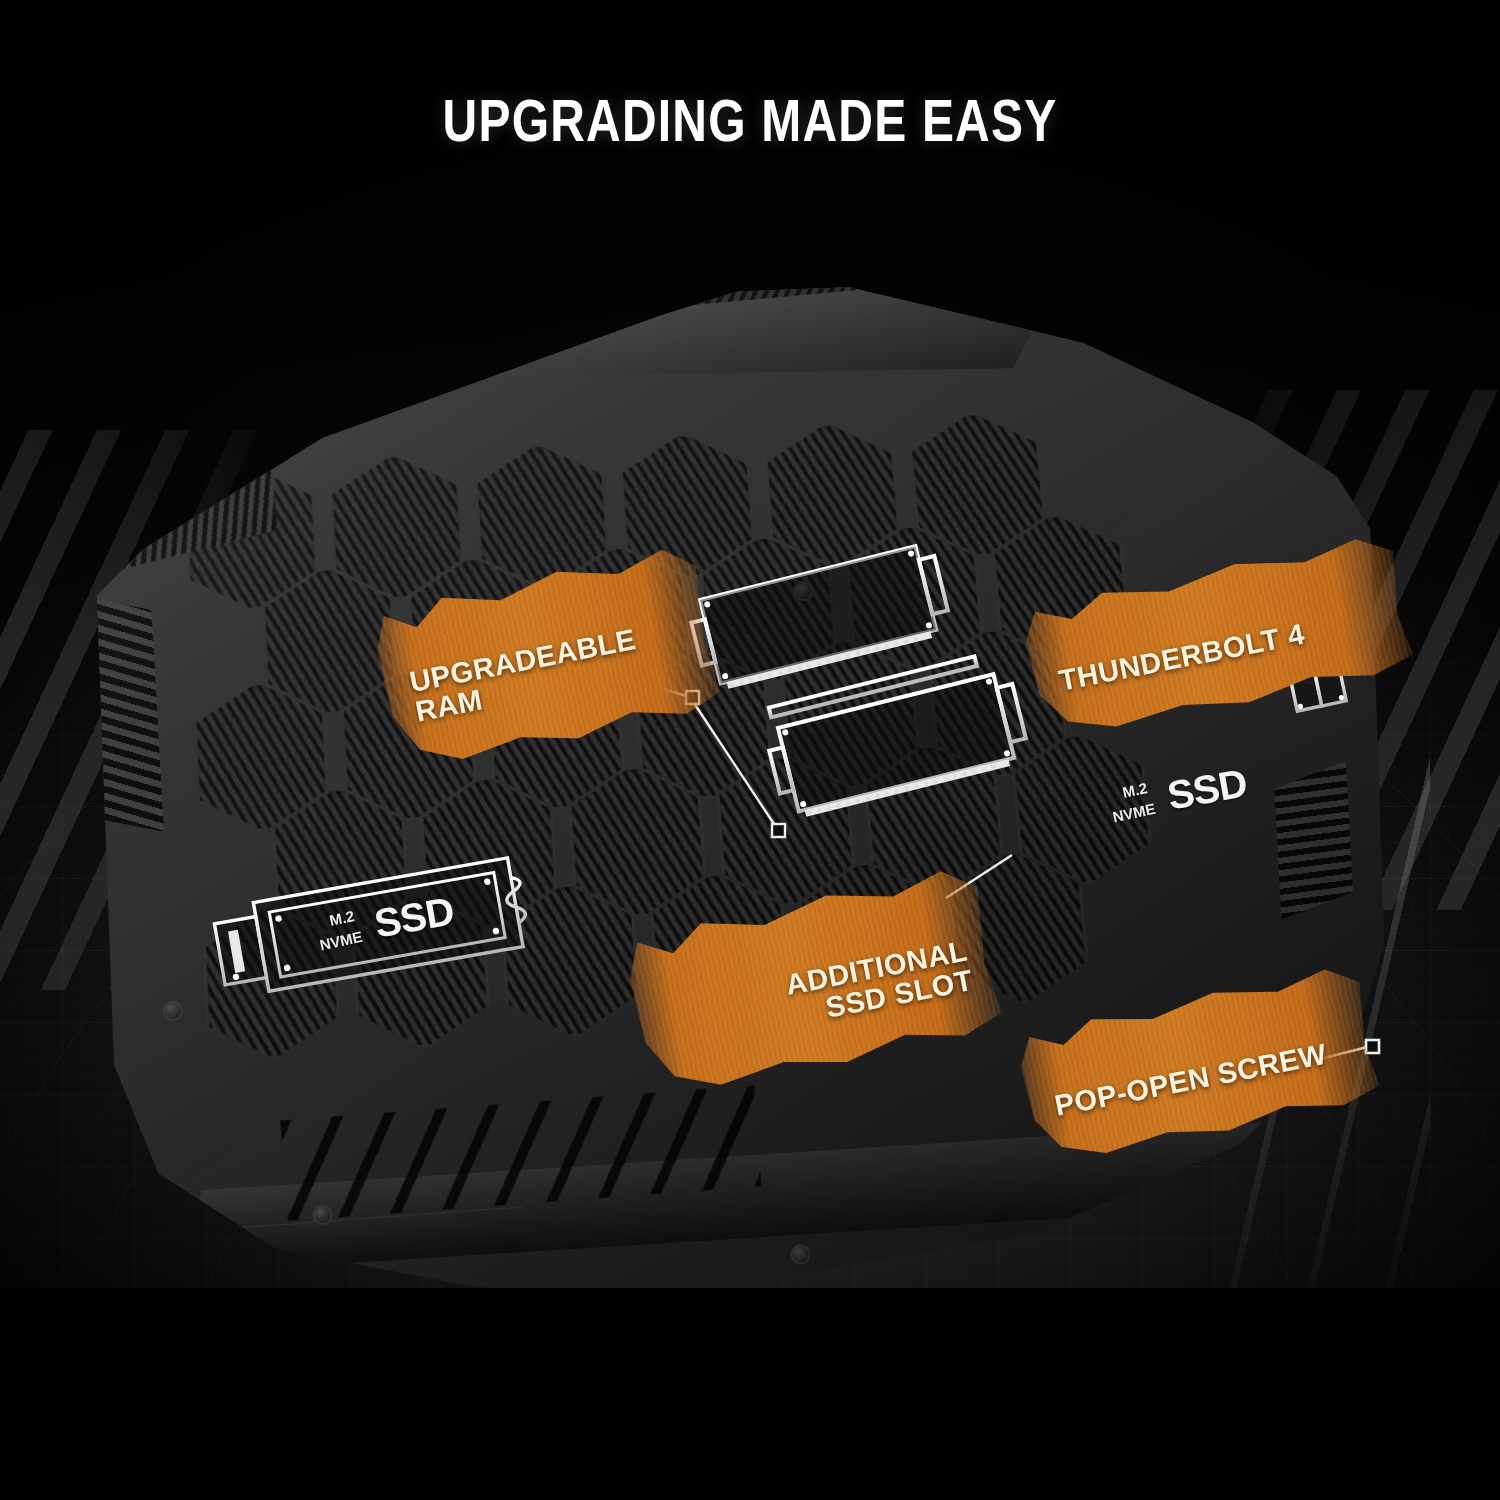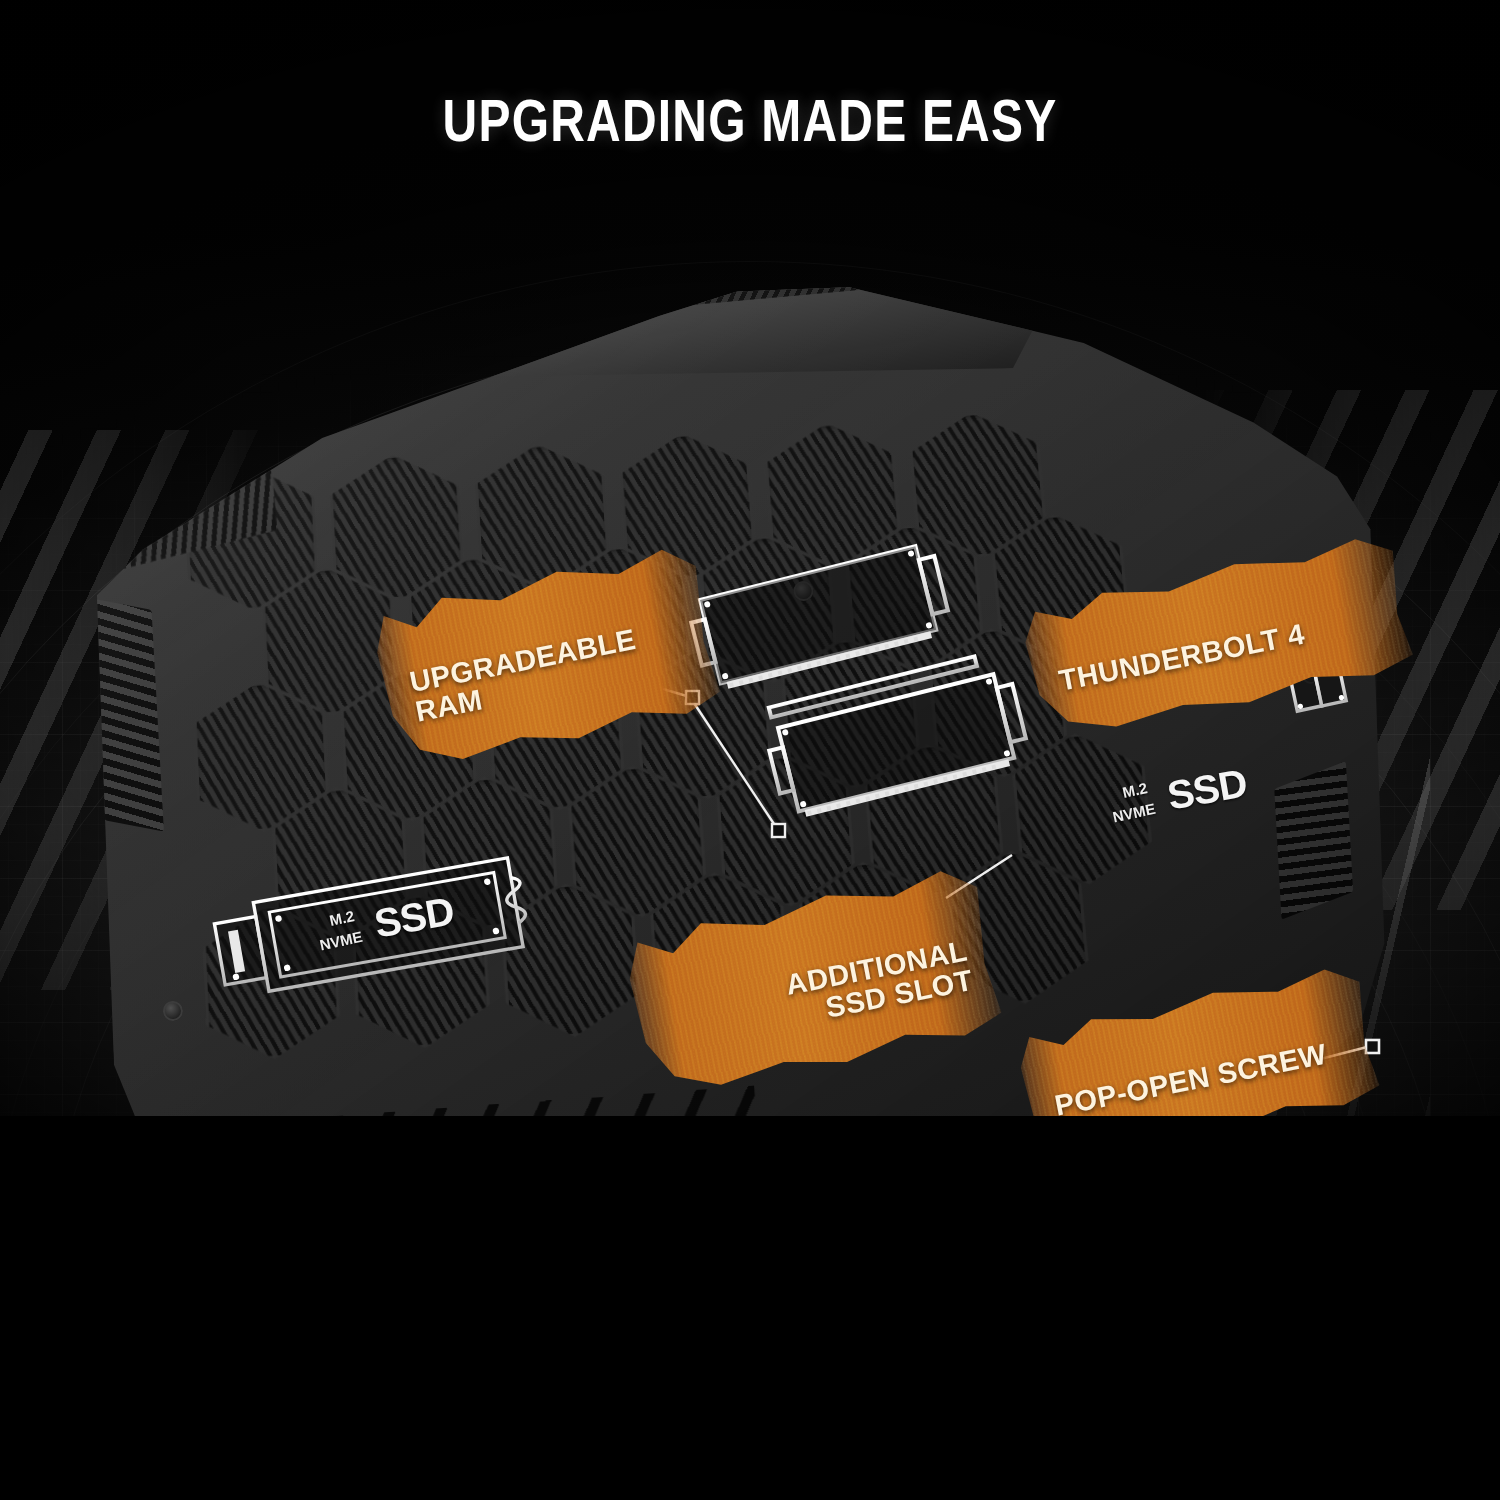--- a/index.html
+++ b/index.html
@@ -1,18 +1,18 @@
 <!DOCTYPE html>
 <html><head>
 <meta charset="utf-8">
 <style>
   html,body{margin:0;padding:0;background:#000;}
   body{width:1500px;height:1500px;overflow:hidden;font-family:"Liberation Sans",sans-serif;}
 
-  #stage{position:relative;width:1500px;height:1116px;background:#070707;overflow:hidden;}
+  #stage{position:relative;width:1500px;height:1288px;background:#070707;overflow:hidden;}
 
   
   .bg-base{
     position:absolute;inset:0;
     background:
       radial-gradient(ellipse 120% 75% at 50% 92%, #3a3a3a 0%, #262626 26%, #141414 52%, #080808 76%, #030303 100%);
   }
   .bg-grid{
     position:absolute;inset:0;
     background-image:

